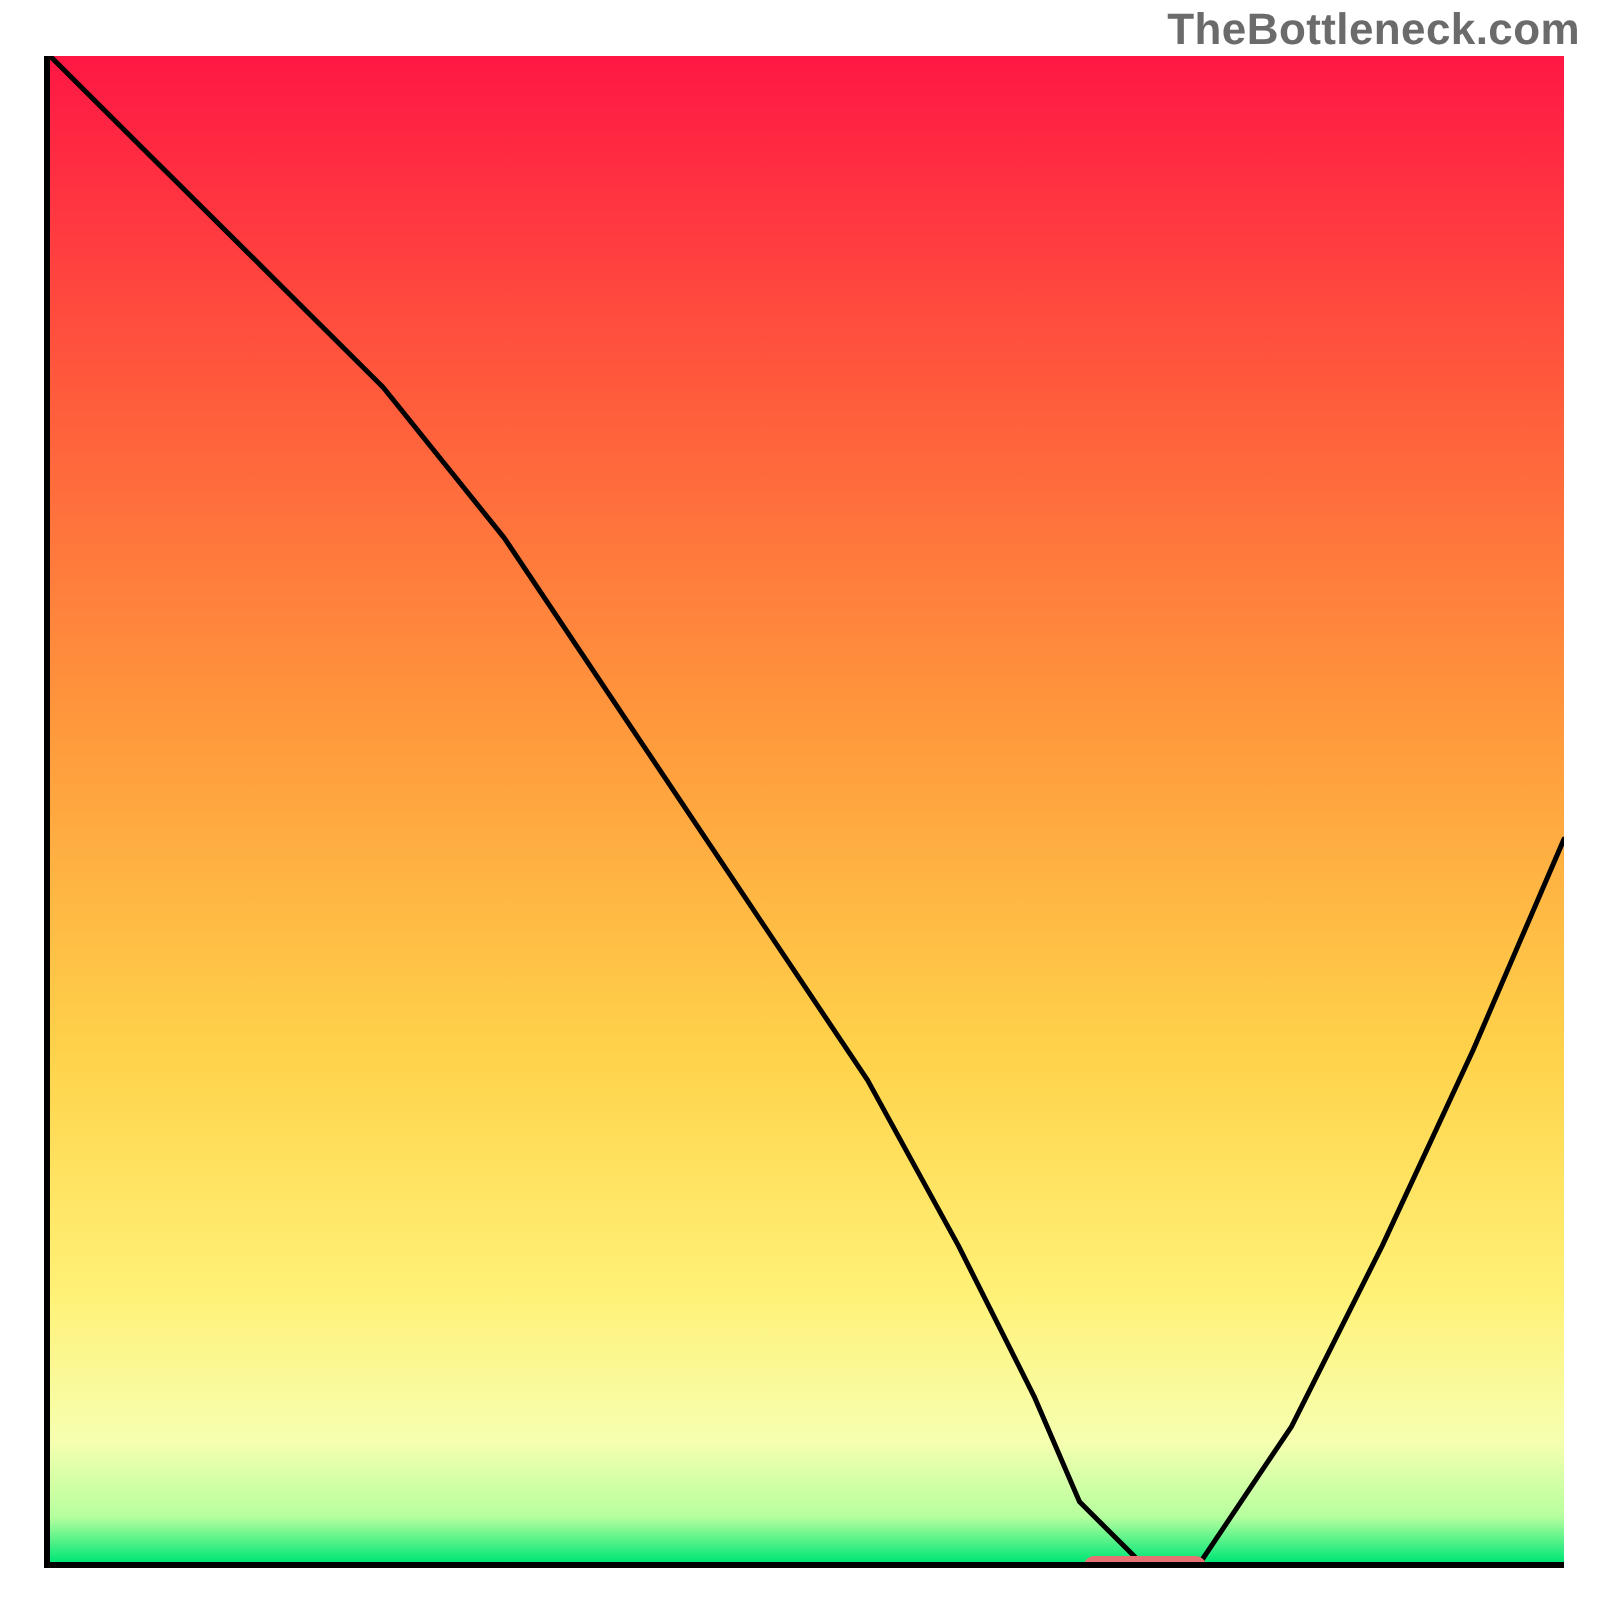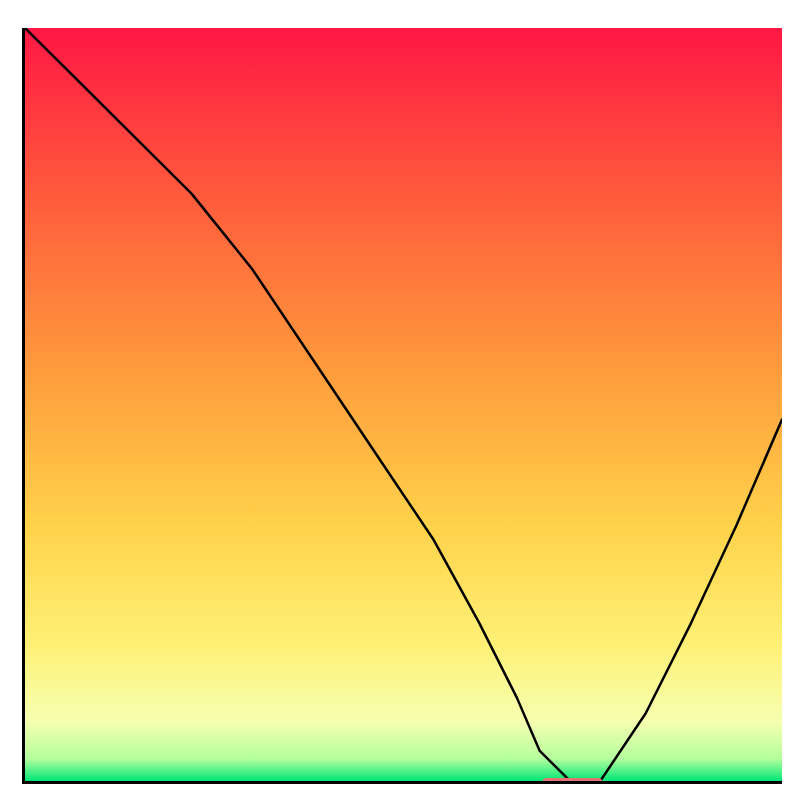--- a/index.html
+++ b/index.html
@@ -56,20 +56,21 @@
     position: absolute;
     height: 10px;
     border-radius: 5px;
     background: #e57373;
   }
 </style>
 </head>
 <body>
 <div class="wrap">
 
+  <div class="watermark">TheBottleneck.com</div>
 
   <div class="plot">
 
     <svg class="svg-fill" viewBox="0 0 760 756" preserveAspectRatio="none">
       <defs>
         <linearGradient id="bg" x1="0" y1="0" x2="0" y2="1">
 
         <stop offset="0%" stop-color="#ff1744"></stop>
             <stop offset="22%" stop-color="#ff5a3c"></stop>
             <stop offset="45%" stop-color="#ff9a3c"></stop>

